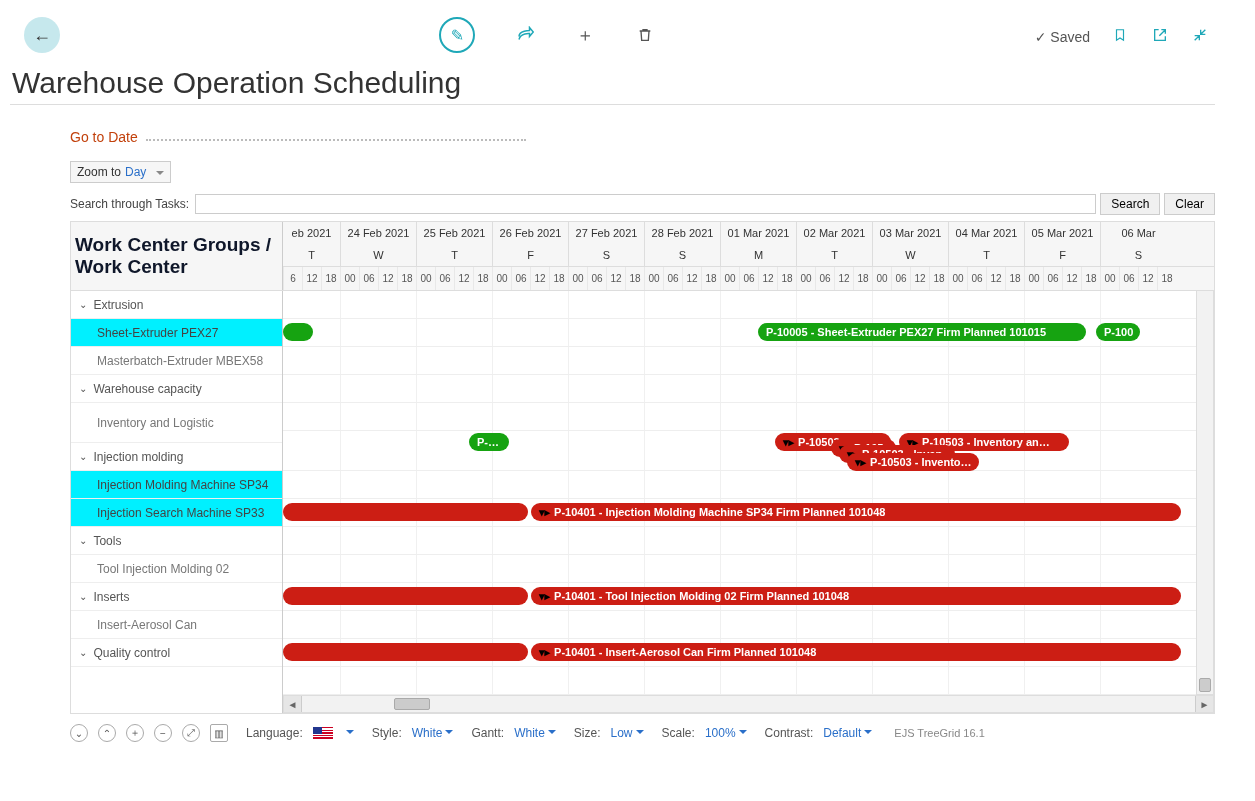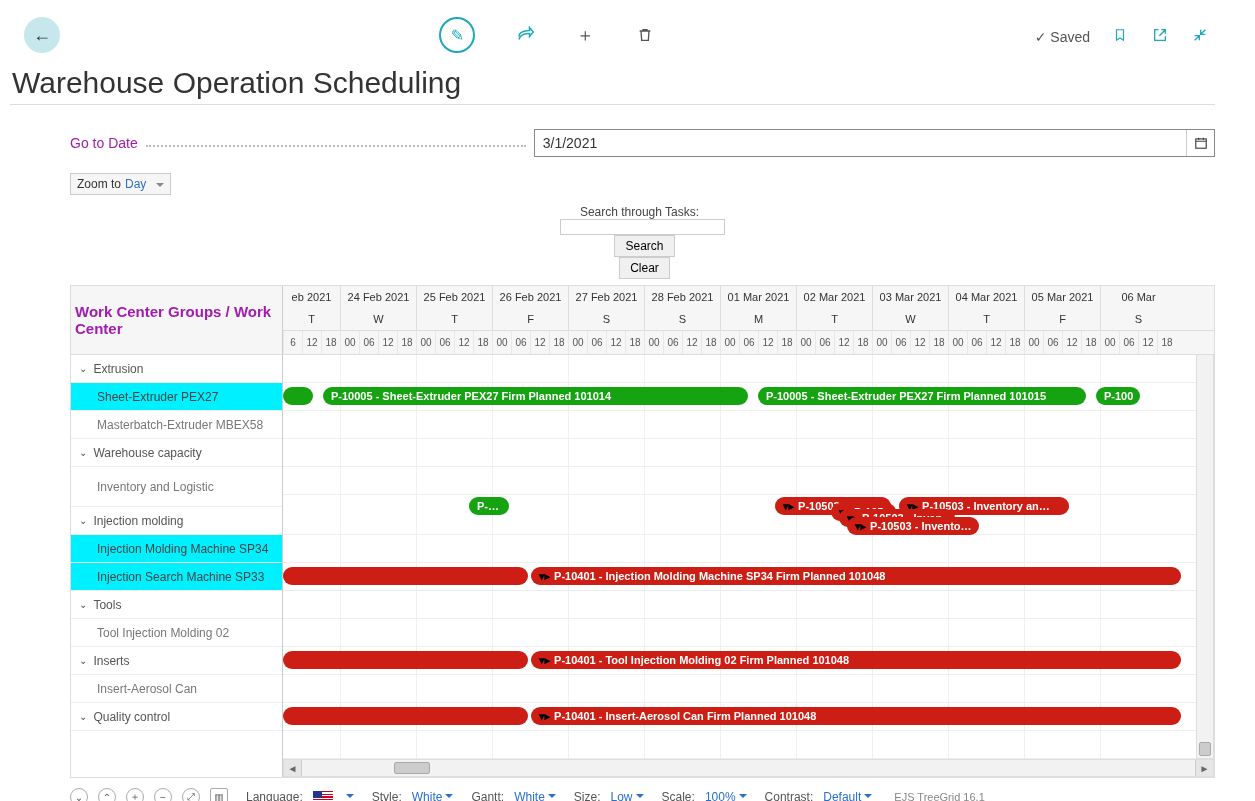--- a/index.html
+++ b/index.html
@@ -8,36 +8,36 @@
 .back-btn { width: 36px; height: 36px; border-radius: 50%; background: #c6e8ed; display: flex; align-items: center; justify-content: center; font-size: 18px; color: #333; cursor: pointer; margin-left: 14px; }
 .center-icons { flex: 1; display: flex; justify-content: center; gap: 40px; align-items: center; }
 .circle-edit { width: 36px; height: 36px; border: 2px solid #1fa8b8; border-radius: 50%; display: flex; align-items: center; justify-content: center; color: #1fa8b8; font-size: 16px; cursor: pointer; }
 .ic { width: 20px; height: 20px; display: flex; align-items: center; justify-content: center; color: #555; font-size: 18px; cursor: pointer; }
 .right-icons { display: flex; align-items: flex-end; gap: 20px; margin-right: 5px; }
 .saved-txt { color: #555; font-size: 14px; }
 .ic-teal { color: #1fa8b8; }
 .page-title { font-size: 30px; font-weight: 300; color: #333; margin: 6px 0 4px 2px; }
 hr.sep { border: none; border-top: 1px solid #ddd; margin: 0 0 24px 0; }
 .gotodate-row { display: flex; align-items: center; margin-bottom: 16px; padding-left: 60px; }
-.gotodate-label { color: #a21caf; margin-right: 8px; font-size: 14px; }
+.gotodate-label { color: #c2410c; margin-right: 8px; font-size: 14px; }
 .dotted { flex: 0 0 380px; border-bottom: 2px dotted #bbb; height: 8px; margin-right: 8px; }
 .date-input-wrap { flex: 1; display: flex; border: 1px solid #888; height: 28px; }
 .date-input { flex: 1; border: none; padding: 0 8px; font-size: 14px; color: #333; outline: none; }
 .cal-btn { width: 28px; display: flex; align-items: center; justify-content: center; border-left: 1px solid #ccc; cursor: pointer; font-size: 14px; }
 .zoom-sel { display: inline-flex; align-items: center; border: 1px solid #ccc; background: #f6f6f6; height: 22px; padding: 0 10px 0 6px; font-size: 12px; margin: 0 0 10px 60px; cursor: pointer; position: relative; }
 .zoom-sel .blue { color: #2a6fc9; margin: 0 4px; }
 .zoom-sel::after { content: ""; position: absolute; right: 6px; top: 9px; border: 4px solid transparent; border-top-color: #888; }
-.search-row { display: flex; align-items: center; padding-left: 60px; margin-bottom: 6px; flex-direction: column; }
+.search-row { display: flex; align-items: center; padding-left: 60px; margin-bottom: 6px; }
 .search-label { color: #444; font-size: 12px; margin-right: 6px; }
 .search-input { flex: 1; border: 1px solid #ccc; height: 20px; padding: 0 4px; font-size: 12px; outline: none; }
 .search-btn, .clear-btn { border: 1px solid #ccc; background: #f0f0f0; height: 22px; padding: 0 10px; font-size: 12px; margin-left: 4px; cursor: pointer; }
 .gantt-wrap { border: 1px solid #ddd; margin-left: 60px; position: relative; overflow: hidden; }
 .gantt-head { display: flex; background: #f6f6f6; border-bottom: 1px solid #ddd; }
 .fixed-col { width: 212px; flex: 0 0 212px; border-right: 1px solid #ccc; overflow: hidden; }
-.fixed-head { height: 68px; display: flex; align-items: center; padding: 0 4px; font-size: 15px; font-weight: 700; color: #a21caf; }
+.fixed-head { height: 68px; display: flex; align-items: center; padding: 0 4px; font-size: 19px; font-weight: 700; color: #0f172a; }
 .timeline-head { flex: 1; position: relative; height: 68px; overflow: hidden; }
 .date-row, .dow-row, .hour-row { display: flex; height: 22px; }
 .hour-row { height: 24px; border-top: 1px solid #ddd; }
 .date-cell { width: 76px; flex: 0 0 76px; border-left: 1px solid #ddd; font-size: 11px; text-align: center; line-height: 22px; white-space: nowrap; overflow: hidden; }
 .date-cell.first { width: 57px; flex: 0 0 57px; border-left: none; }
 .dow-cell { width: 76px; flex: 0 0 76px; border-left: 1px solid #ddd; font-size: 11px; text-align: center; line-height: 22px; }
 .dow-cell.first { width: 57px; flex: 0 0 57px; border-left: none; }
 .hr-cell { border-left: 1px solid #e8e8e8; font-size: 10px; text-align: center; line-height: 24px; color: #555; }
 .gantt-body { display: flex; }
 .tree-col { width: 212px; flex: 0 0 212px; border-right: 1px solid #ccc; }
@@ -116,29 +116,20 @@
     </span>
   </div>
 </div>
 
 <h1 class="page-title">Warehouse Operation Scheduling</h1>
 <hr class="sep">
 
 <div class="gotodate-row">
   <span class="gotodate-label">Go to Date</span>
   <span class="dotted"></span>
-  <div class="date-input-wrap" style="margin-left:auto;">
-    <input class="date-input" value="3/1/2021" style="">
-    <span class="cal-btn">
-      <svg width="14" height="14" viewBox="0 0 24 24" fill="none" stroke="#444" stroke-width="2">
-          <rect x="3" y="5" width="18" height="16"></rect>
-          <path d="M3 9h18M8 3v4M16 3v4"></path>
-        </svg>
-    </span>
-  </div>
 </div>
 
 <div class="zoom-sel">
   <span>Zoom to</span><span class="blue">Day</span>&nbsp;&nbsp;&nbsp;
 </div>
 
 <div class="search-row">
   <span class="search-label">Search through Tasks:</span>
   <input class="search-input" style="">
   <button class="search-btn">Search</button>
@@ -290,21 +281,20 @@
           <div class="gl" style="width: 76px; flex: 0 0 76px;"></div>
           <div class="gl" style="width: 76px; flex: 0 0 76px;"></div>
           <div class="gl" style="width: 76px; flex: 0 0 76px;"></div>
           <div class="gl" style="width: 76px; flex: 0 0 76px;"></div>
           <div class="gl" style="width: 76px; flex: 0 0 76px;"></div>
           <div class="gl" style="width: 76px; flex: 0 0 76px;"></div>
         </div>
       <div class="chart-row"></div>
       <div class="chart-row">
         <div class="bar green" style="left:0; width:30px;"></div>
-        <div class="bar green" style="left:40px; width:425px;">P-10005 - Sheet-Extruder PEX27 Firm Planned 101014</div>
         <div class="bar green" style="left:475px; width:328px;">P-10005 - Sheet-Extruder PEX27 Firm Planned 101015</div>
         <div class="bar green" style="left:813px; width:44px;">P-100</div>
       </div>
       <div class="chart-row"></div>
       <div class="chart-row"></div>
       <div class="chart-row"></div>
       <div class="chart-row taller">
         <div class="bar green" style="left:186px; width:40px; top:2px;">P-…</div>
         <div class="bar red" style="left:492px; width:116px; top:2px;">
             <span class="dep-icon">▾▸</span>

